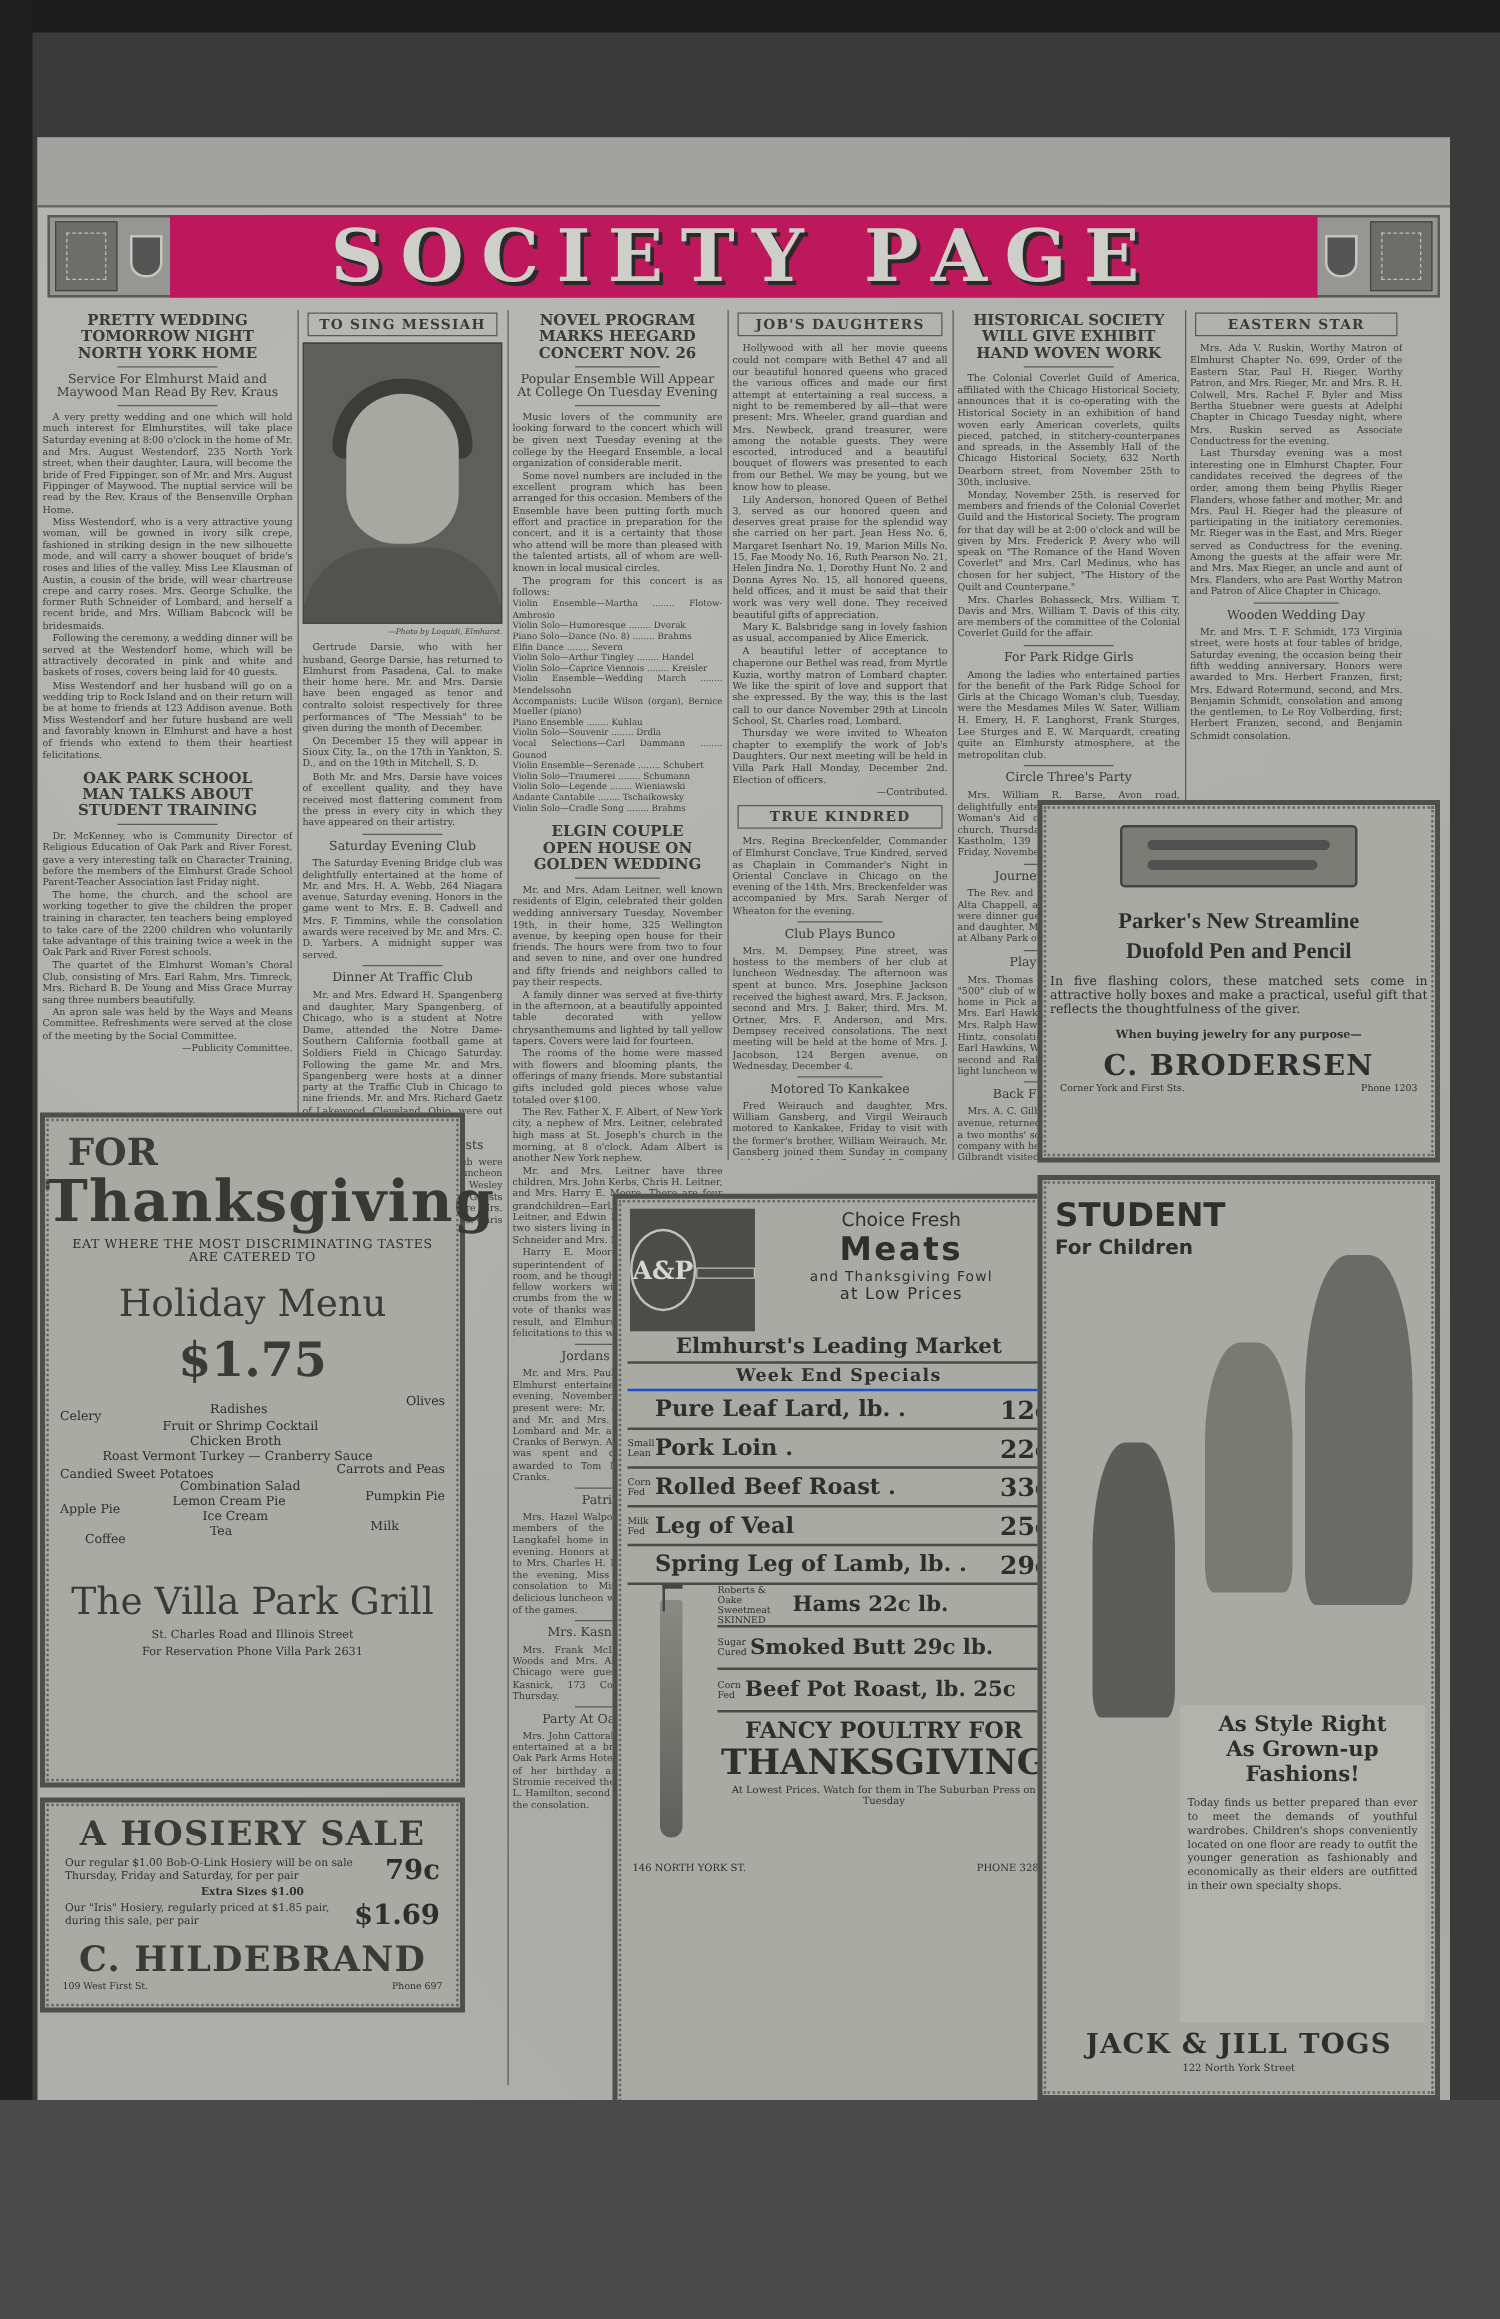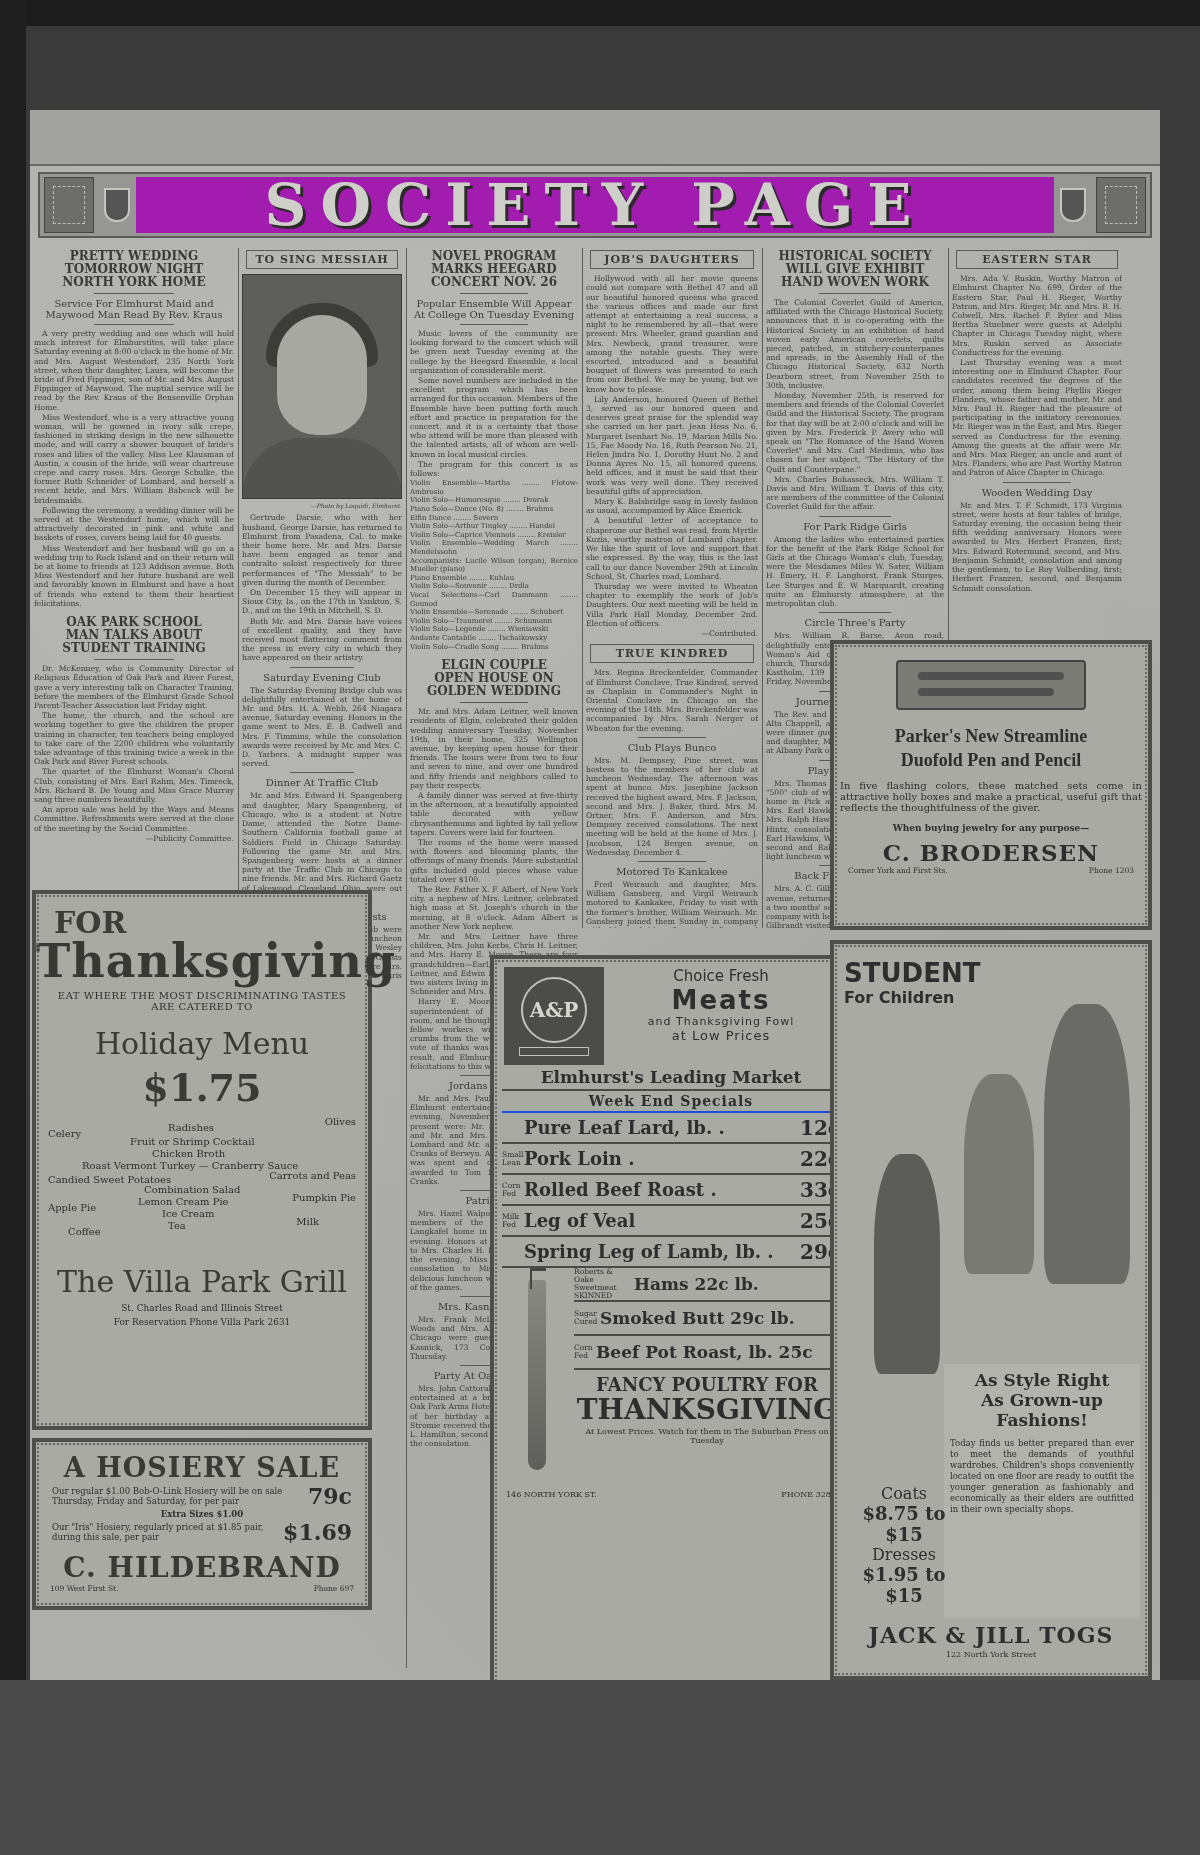--- a/index.html
+++ b/index.html
@@ -9,21 +9,21 @@
   .edge-top{position:absolute;left:0;top:0;width:1200px;height:26px;background:#1c1c1c}
   .edge-bottom{position:absolute;left:0;top:1680px;width:1200px;height:175px;background:#4a4a4a}
   .paper{position:absolute;left:30px;top:110px;width:1130px;height:1570px;background:#aeaeaa;
     background-image:radial-gradient(circle at 30% 20%,rgba(255,255,255,.12),transparent 60%),radial-gradient(circle at 80% 70%,rgba(0,0,0,.06),transparent 55%);}
   .paper-top-strip{position:absolute;left:0;top:0;width:100%;height:56px;background:#a2a29e;border-bottom:2px solid #6a6a66}
   
   .masthead{position:absolute;left:8px;top:62px;width:1114px;height:66px;border:2px solid #5a5a56;background:#969692;display:flex;align-items:center}
   .mast-vignette{width:50px;height:56px;margin:0 4px;background:#6d6d69;border:1px solid #444;position:relative}
   .mast-vignette::after{content:"";position:absolute;inset:8px;border:1px dashed #bdbdb8}
   .mast-shield{width:26px;height:34px;margin:0 6px;background:#555;border-radius:0 0 12px 12px;border:2px solid #c6c6c0}
-  .mast-title{flex:1;height:56px;background:#a21caf;display:flex;align-items:center;justify-content:space-around;padding:0 10px}
+  .mast-title{flex:1;height:66px;background:#be185d;display:flex;align-items:center;justify-content:space-around;padding:0 10px}
   .mast-title span{font-family:"DejaVu Serif",serif;font-weight:bold;font-size:58px;letter-spacing:14px;color:#cfcfc9;text-shadow:3px 3px 0 #2a2a28;line-height:58px}
   
   .col{position:absolute;top:138px;font-size:7.6px;line-height:9.2px;text-align:justify;color:#3a3a36;overflow:hidden}
   .col p{text-indent:8px;margin-bottom:1px}
   .rule-v{position:absolute;top:138px;width:1px;background:#5d5d58}
   .head{font-weight:bold;text-align:center;font-size:12px;line-height:13px;color:#3a3a36;text-transform:uppercase;margin:2px 0}
   .deck{text-align:center;font-size:10px;line-height:11px;color:#3d3d39;margin:3px 0}
   .sub{text-align:center;font-size:10px;line-height:12px;color:#3a3a36;margin:4px 0 2px}
   .sep{width:40%;margin:4px auto;border-top:1px solid #5a5a56}
   .boxhead{border:1px solid #5a5a56;padding:4px 2px;text-align:center;font-size:11px;font-weight:bold;letter-spacing:1px;margin:2px 4px 5px}
@@ -44,21 +44,21 @@
   .menu-grid span{position:absolute;white-space:nowrap}
   .thx-venue{font-size:30px;margin-top:8px;color:#3a3a36}
   .thx-addr{font-size:9px;margin-top:4px}
   .hos-title{font-weight:bold;font-size:27px;letter-spacing:1px;margin-top:10px;color:#3a3a36}
   .hos-row{display:flex;justify-content:space-between;align-items:center;padding:0 16px;font-size:8.5px;text-align:left}
   .hos-row .t{text-align:left;flex:1}
   .hos-row .p{font-weight:bold;font-size:22px;margin-left:6px}
   .hos-name{font-weight:bold;font-size:28px;letter-spacing:1px;margin-top:6px;color:#3a3a36}
   .foot{display:flex;justify-content:space-between;padding:0 14px;font-size:7.5px}
   .ap-top{display:flex;align-items:flex-start;padding:8px 10px 0}
-  .ap-logo{width:100px;height:98px;background:#4c4c48;display:flex;align-items:center;justify-content:center;flex-direction:column;flex-shrink:0}
+  .ap-logo{width:100px;height:98px;background:#4c4c48;display:flex;align-items:center;justify-content:center;flex-direction:row;flex-shrink:0}
   .ap-logo .circle{width:66px;height:66px;border:2px solid #c0c0bb;border-radius:50%;display:flex;align-items:center;justify-content:center;color:#d6d6d0;font-weight:bold;font-size:20px;font-family:"DejaVu Serif",serif}
   .ap-logo .bar{width:70px;height:9px;border:1px solid #c0c0bb;margin-top:4px}
   .ap-right{flex:1;font-family:"DejaVu Sans",sans-serif}
   .ap-right .l1{font-size:15px}
   .ap-right .l2{font-size:26px;font-weight:bold;letter-spacing:2px}
   .ap-right .l3{font-size:11px;letter-spacing:1px}
   .ap-right .l4{font-size:13px;letter-spacing:1px}
   .ap-market{font-weight:bold;font-size:17px;border-bottom:2px solid #4a4a46;margin:2px 8px 0;padding-bottom:2px}
   .ap-week{font-weight:bold;font-size:14px;letter-spacing:1px;border-bottom:2px solid #1d4ed8;margin:0 8px;padding:2px 0}
   .ap-item{display:flex;align-items:center;justify-content:space-between;margin:0 8px;border-bottom:2px solid #4a4a46;height:31px}
@@ -429,26 +429,20 @@
       <div class="kid" style="left:130px;top:130px;width:70px;height:200px;background:#7a7a74"></div>
       <div class="kid" style="left:40px;top:210px;width:66px;height:220px;background:#5c5c58"></div>
       <div class="fash-box">
         <div class="h">
           <div>As Style Right</div>
           <div>As Grown-up</div>
           <div>Fashions!</div>
         </div>
         <div class="b">Today finds us better prepared than ever to meet the demands of youthful wardrobes. Children's shops conveniently located on one floor are ready to outfit the younger generation as fashionably and economically as their elders are outfitted in their own specialty shops.</div>
       </div>
-      <div class="fash-prices">
-        <div class="w">Coats</div>
-        <div class="p">$8.75 to $15</div>
-        <div class="w">Dresses</div>
-        <div class="p">$1.95 to $15</div>
-      </div>
       <div class="fash-name">JACK &amp; JILL TOGS</div>
       <div class="fash-addr">122 North York Street</div>
     </div>
   </div>
 
   <div class="col" style="left:922px;top:138px;width:200px;height:0"></div>
 </div>
 
 <div class="col" style="position:absolute;left:1040px;top:248px;width:0;height:0"></div>
 

